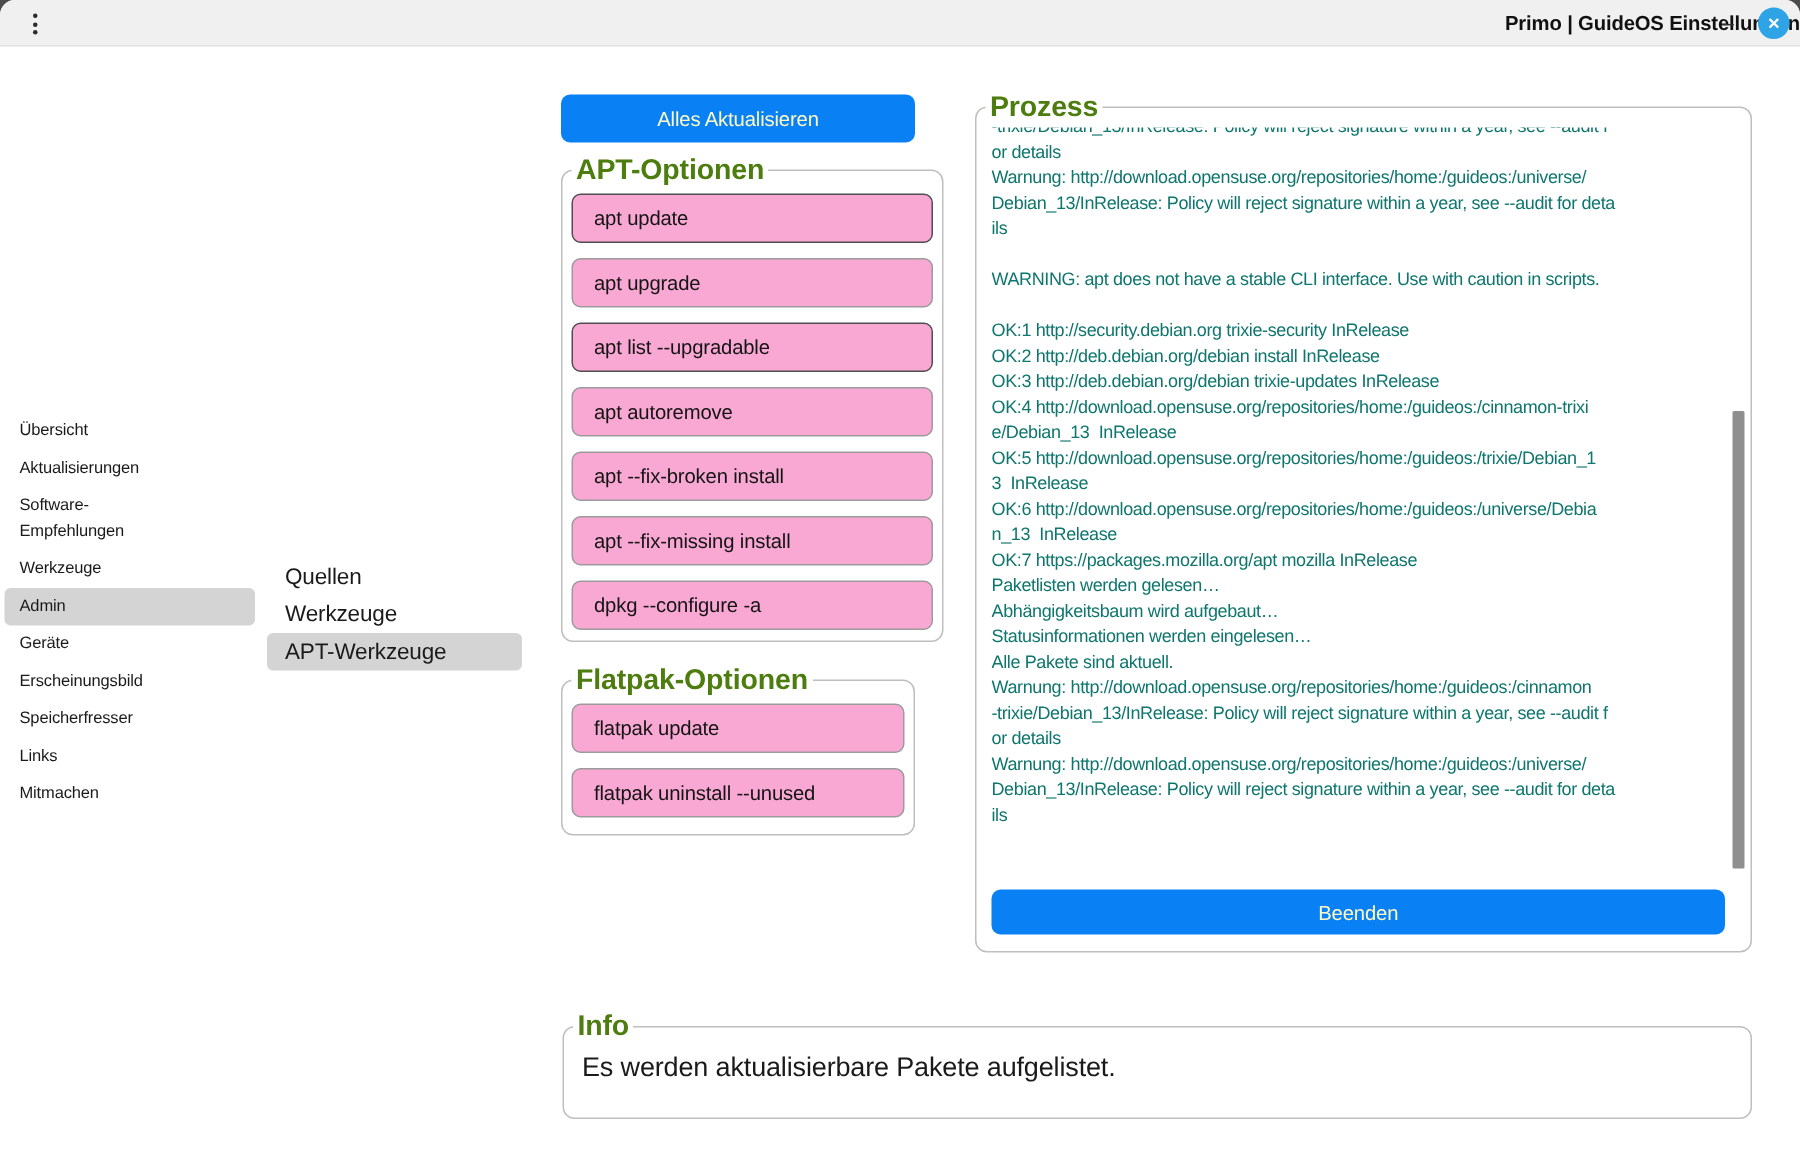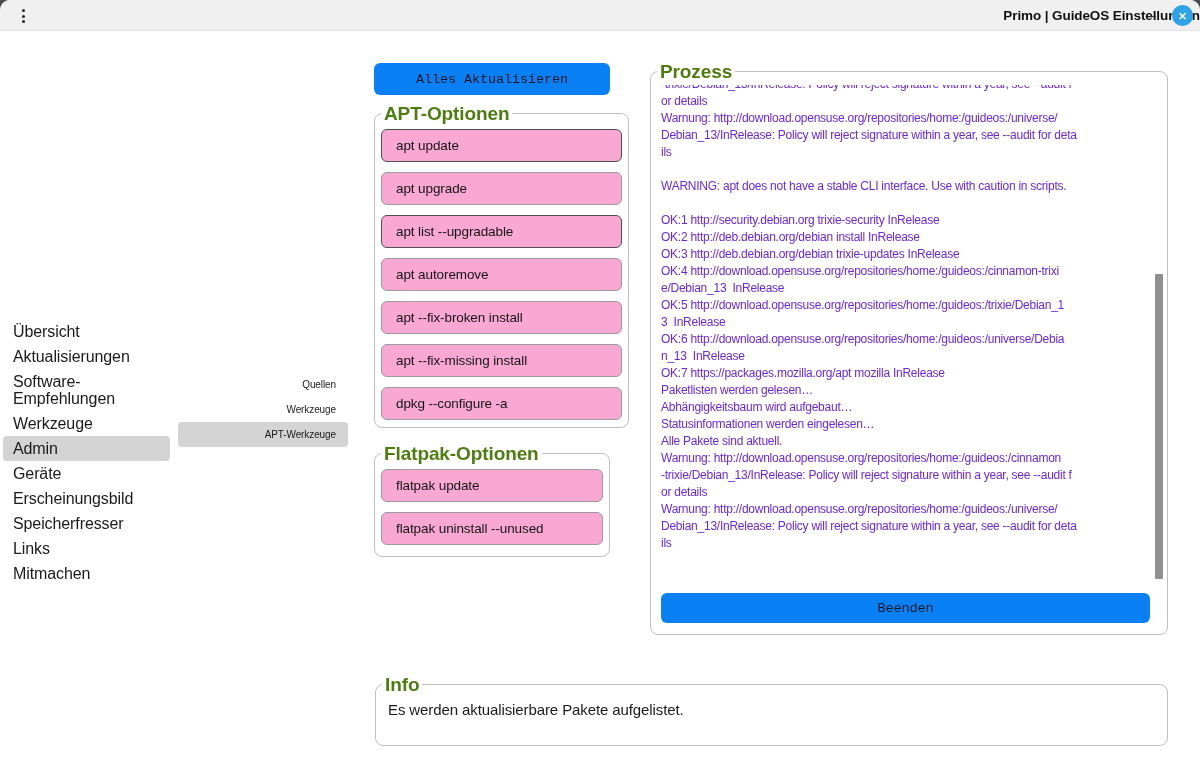--- a/index.html
+++ b/index.html
@@ -20,30 +20,30 @@
     position:absolute;left:0;right:0;top:0;height:31px;line-height:31px;text-align:right;
     font-weight:bold;font-size:13.5px;color:#111;
   }
   .min-btn{position:absolute;right:38px;top:3px;width:20px;height:24px;line-height:24px;text-align:center;font-size:14px;color:#333;cursor:pointer;}
   .close-btn{
     position:absolute;right:7px;top:5px;width:21px;height:21px;border-radius:50%;
     background:#2ea3e6;color:#fff;font-size:10.5px;font-weight:bold;
     display:flex;align-items:center;justify-content:center;cursor:pointer;
   }
   
-  .sidebar{position:absolute;left:0;top:275px;width:175px;font-size:16px;margin-top:44px;}
+  .sidebar{position:absolute;left:0;top:275px;width:175px;font-size:11px;}
   .nav-item{padding:4px 13px;line-height:17px;white-space:pre-line;cursor:pointer;}
   .nav-item.selected{background:#d4d4d4;border-radius:4px;margin:0 5px 0 3px;padding-left:10px;}
-  .subnav{position:absolute;left:178px;top:372px;width:170px;font-size:10px;text-align:right;}
+  .subnav{position:absolute;left:178px;top:372px;width:170px;font-size:15px;}
   .subnav .nav-item{padding:4px 12px;}
   .subnav .nav-item.selected{margin:0;padding-left:12px;}
   
   .btn-blue{
-    background:#0a80f5;border:none;border-radius:6px;color:#0f172a;
-    font-family:Liberation Mono, monospace;font-size:13.5px;letter-spacing:-0.1px;cursor:pointer;
+    background:#0a80f5;border:none;border-radius:6px;color:#fef9c3;
+    font-family:Liberation Sans, sans-serif;font-size:13.5px;letter-spacing:-0.1px;cursor:pointer;
     display:block;text-align:center;
   }
   .fieldset{position:absolute;border:1px solid #bfbfbf;border-radius:8px;background:#fff;}
   .legend{
     position:absolute;top:-9px;left:6px;background:#fff;padding:0 3px;
     font-size:19px;color:#4d7c0f;line-height:17px;font-weight:bold;
   }
   .btn-gray{
     display:block;width:100%;height:33px;border-radius:6px;background:#f9a8d4;
     border:1px solid #9b9b9b;font-family:inherit;font-size:13.5px;letter-spacing:-0.1px;
@@ -52,29 +52,29 @@
   .btn-gray.focused{border-color:#4f4f4f;}
   .btn-stack{display:flex;flex-direction:column;gap:10px;padding:15px 6px 0 6px;}
   
   .update-all{position:absolute;left:374px;top:63px;width:236px;height:32px;}
   .apt-group{left:374px;top:113px;width:255px;height:315px;}
   .flatpak-group{left:374px;top:453px;width:236px;height:104px;}
   
   .process-group{left:650px;top:71px;width:518px;height:564px;}
   .console{
     position:absolute;left:10px;top:13px;right:22px;height:506px;overflow:hidden;
-    font-size:12px;letter-spacing:-0.25px;line-height:17px;color:#6d28d9;
+    font-size:12px;letter-spacing:-0.25px;line-height:17px;color:#0f766e;
   }
   .console-line{white-space:pre;min-height:17px;}
   .console-line:first-child{margin-top:-9px;}
   .scroll-thumb{position:absolute;right:4px;top:202px;width:8px;height:305px;background:#8f8f8f;border-radius:1px;cursor:pointer;}
   .quit-btn{position:absolute;left:10px;right:17px;bottom:11px;height:30px;}
   
   .info-group{left:375px;top:684px;width:793px;height:62px;}
-  .info-text{padding:16px 12px 0 12px;font-size:15px;}
+  .info-text{padding:16px 12px 0 12px;font-size:18px;}
 </style>
 </head>
 <body>
 
 <div class="window">
 
   <div class="titlebar">
     <div class="kebab">
         <i></i>
         <i></i>

